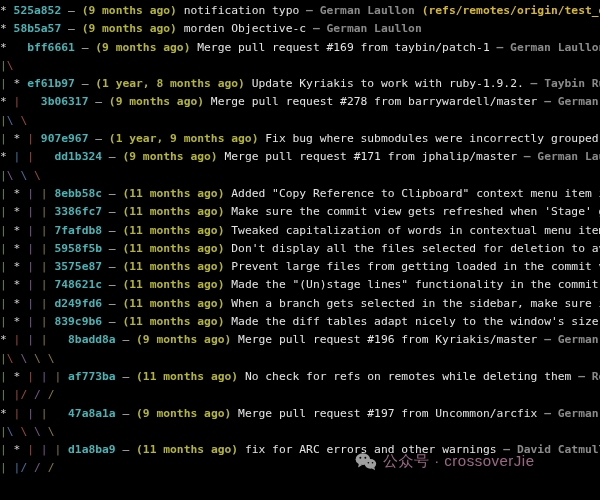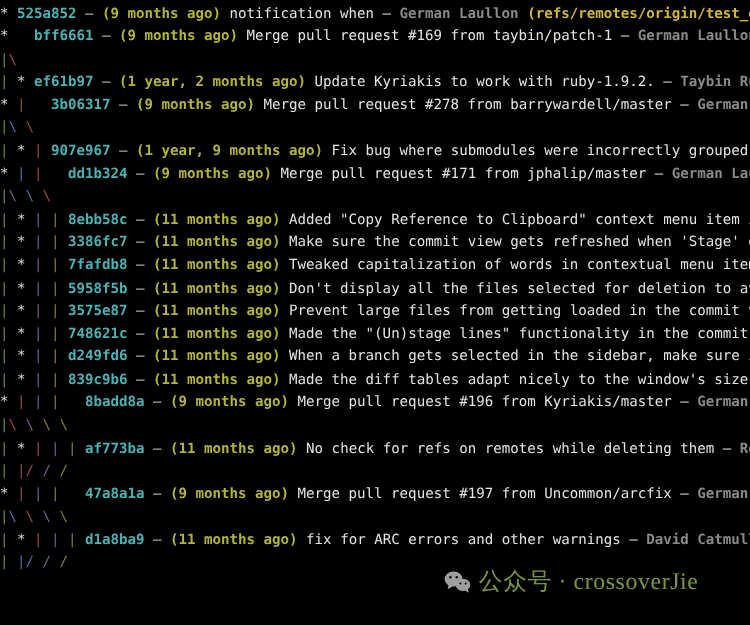--- a/index.html
+++ b/index.html
@@ -63,36 +63,37 @@
     opacity: 0.62;
     pointer-events: none;
   }
   #watermark .wm-icon {
     width: 22px;
     height: 19px;
     position: relative;
     flex: none;
   }
   #watermark .wm-text {
-    font-family: Liberation Serif, serif;
-    font-size: 19px;
-    color: #bef264;
+    font-family: Liberation Sans, sans-serif;
+    font-size: 15px;
+    color: #f9a8d4;
     white-space: nowrap;
     letter-spacing: 0.5px;
   }
 </style>
 </head>
 <body>
 
 <div id="terminal">
   <div id="log-lines">
-      <div class="log-line"><span class="seg g-white">* </span><span class="seg hash">525a852</span><span class="seg dash"> – </span><span class="seg date">(9 months ago)</span><span class="seg subject"> notification when </span><span class="seg author">– German Laullon </span><span class="seg refs">(refs/remotes/origin/test_on_10.8)</span></div>
+      <div class="log-line"><span class="seg g-white">* </span><span class="seg hash">525a852</span><span class="seg dash"> – </span><span class="seg date">(9 months ago)</span><span class="seg subject"> notification typo </span><span class="seg author">– German Laullon </span><span class="seg refs">(refs/remotes/origin/test_on_10.8)</span></div>
+      <div class="log-line"><span class="seg g-white">* </span><span class="seg hash">58b5a57</span><span class="seg dash"> – </span><span class="seg date">(9 months ago)</span><span class="seg subject"> morden Objective-c </span><span class="seg author">– German Laullon</span></div>
       <div class="log-line"><span class="seg g-white">*   </span><span class="seg hash">bff6661</span><span class="seg dash"> – </span><span class="seg date">(9 months ago)</span><span class="seg subject"> Merge pull request #169 from taybin/patch-1 </span><span class="seg author">– German Laullon </span></div>
       <div class="log-line"><span class="seg g-green">|</span><span class="seg g-red">\</span></div>
-      <div class="log-line"><span class="seg g-green">| </span><span class="seg g-white">* </span><span class="seg hash">ef61b97</span><span class="seg dash"> – </span><span class="seg date">(1 year, 2 months ago)</span><span class="seg subject"> Update Kyriakis to work with ruby-1.9.2. </span><span class="seg author">– Taybin Rutkin</span></div>
+      <div class="log-line"><span class="seg g-green">| </span><span class="seg g-white">* </span><span class="seg hash">ef61b97</span><span class="seg dash"> – </span><span class="seg date">(1 year, 8 months ago)</span><span class="seg subject"> Update Kyriakis to work with ruby-1.9.2. </span><span class="seg author">– Taybin Rutkin</span></div>
       <div class="log-line"><span class="seg g-white">* </span><span class="seg g-red">|   </span><span class="seg hash">3b06317</span><span class="seg dash"> – </span><span class="seg date">(9 months ago)</span><span class="seg subject"> Merge pull request #278 from barrywardell/master </span><span class="seg author">– German Laullon</span></div>
       <div class="log-line"><span class="seg g-green">|</span><span class="seg g-blue">\</span><span class="seg g-white"> </span><span class="seg g-red">\</span></div>
       <div class="log-line"><span class="seg g-green">| </span><span class="seg g-white">* </span><span class="seg g-red">| </span><span class="seg hash">907e967</span><span class="seg dash"> – </span><span class="seg date">(1 year, 9 months ago)</span><span class="seg subject"> Fix bug where submodules were incorrectly grouped when the first part of their p</span></div>
       <div class="log-line"><span class="seg g-white">* </span><span class="seg g-blue">| </span><span class="seg g-red">|   </span><span class="seg hash">dd1b324</span><span class="seg dash"> – </span><span class="seg date">(9 months ago)</span><span class="seg subject"> Merge pull request #171 from jphalip/master </span><span class="seg author">– German Laullon</span></div>
       <div class="log-line"><span class="seg g-green">|</span><span class="seg g-purple">\</span><span class="seg g-white"> </span><span class="seg g-blue">\</span><span class="seg g-white"> </span><span class="seg g-red">\</span></div>
       <div class="log-line"><span class="seg g-green">| </span><span class="seg g-white">* </span><span class="seg g-purple">| </span><span class="seg g-yellow">| </span><span class="seg hash">8ebb58c</span><span class="seg dash"> – </span><span class="seg date">(11 months ago)</span><span class="seg subject"> Added "Copy Reference to Clipboard" context menu item in sidebar. </span></div>
       <div class="log-line"><span class="seg g-green">| </span><span class="seg g-white">* </span><span class="seg g-purple">| </span><span class="seg g-yellow">| </span><span class="seg hash">3386fc7</span><span class="seg dash"> – </span><span class="seg date">(11 months ago)</span><span class="seg subject"> Make sure the commit view gets refreshed when 'Stage' gets selected and the auto-refr</span></div>
       <div class="log-line"><span class="seg g-green">| </span><span class="seg g-white">* </span><span class="seg g-purple">| </span><span class="seg g-yellow">| </span><span class="seg hash">7fafdb8</span><span class="seg dash"> – </span><span class="seg date">(11 months ago)</span><span class="seg subject"> Tweaked capitalization of words in contextual menu items. </span></div>
       <div class="log-line"><span class="seg g-green">| </span><span class="seg g-white">* </span><span class="seg g-purple">| </span><span class="seg g-yellow">| </span><span class="seg hash">5958f5b</span><span class="seg dash"> – </span><span class="seg date">(11 months ago)</span><span class="seg subject"> Don't display all the files selected for deletion to avoid the confirmation sheet get</span></div>
       <div class="log-line"><span class="seg g-green">| </span><span class="seg g-white">* </span><span class="seg g-purple">| </span><span class="seg g-yellow">| </span><span class="seg hash">3575e87</span><span class="seg dash"> – </span><span class="seg date">(11 months ago)</span><span class="seg subject"> Prevent large files from getting loaded in the commit view to prevent the app from fr</span></div>

